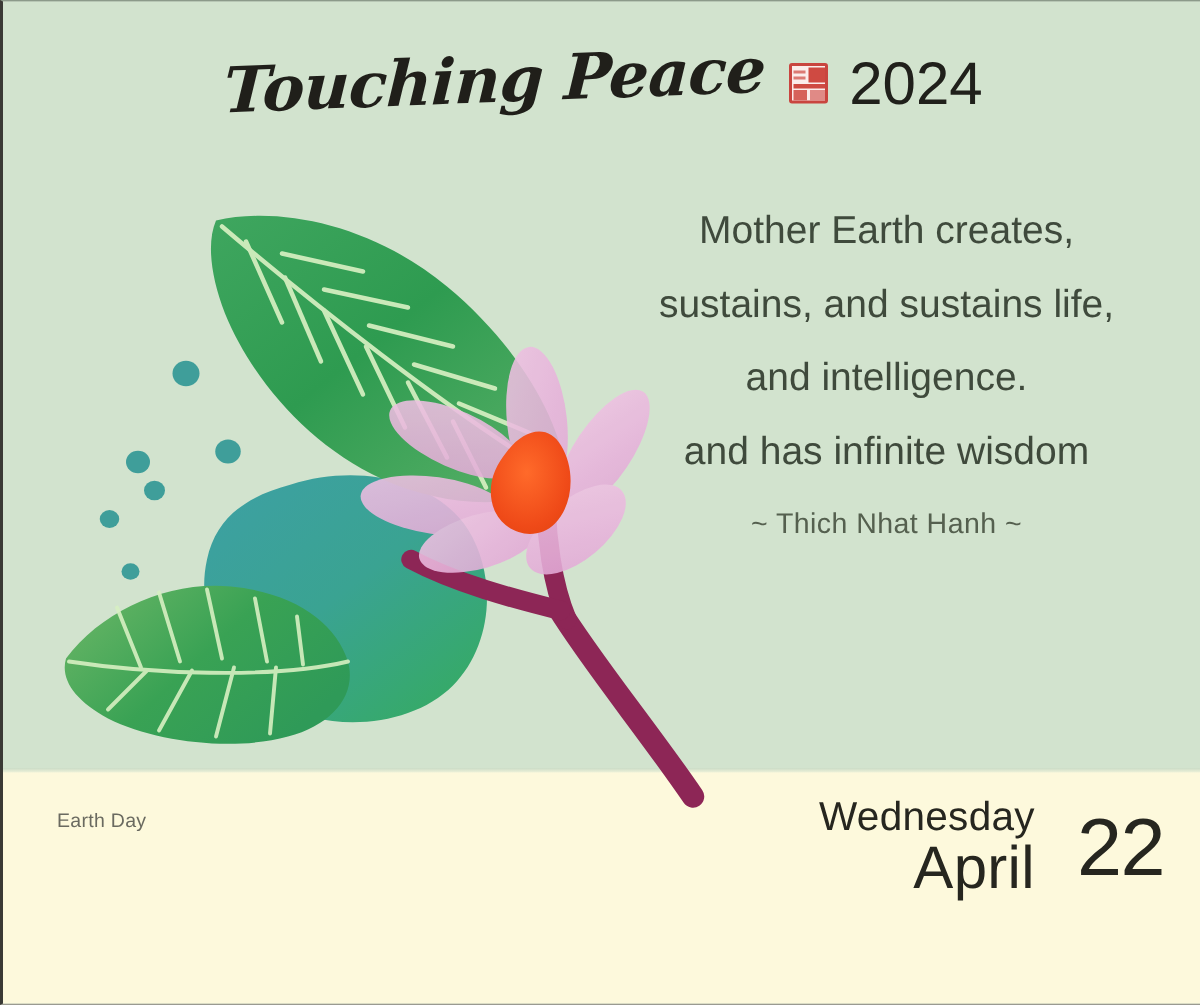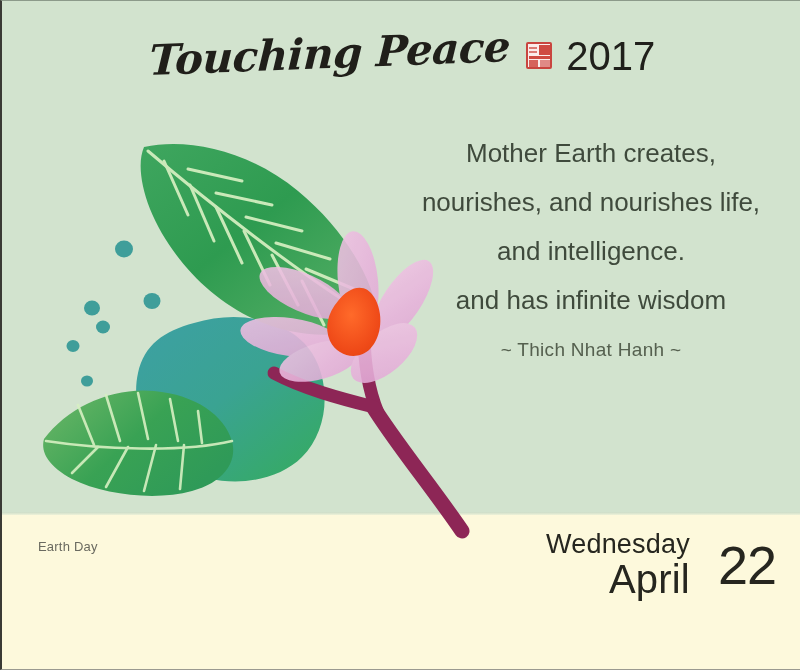--- a/index.html
+++ b/index.html
@@ -188,21 +188,21 @@
 
     <div class="seal">
       <span class="blk s1"></span>
       <span class="blk s2"></span>
       <span class="blk s3"></span>
       <span class="blk s4"></span>
       <span class="blk s5"></span>
       <span class="blk s6"></span>
     </div>
 
-    <div class="brand-year">2017</div>
+    <div class="brand-year">2024</div>
   </div>
 
   <div class="art">
     <svg width="520" height="560" viewBox="0 0 520 560" xmlns="http://www.w3.org/2000/svg">
       <defs>
         <linearGradient id="gLeafBig" x1="0" y1="0" x2="1" y2="1">
           <stop offset="0%" stop-color="#3fa65f"></stop>
           <stop offset="45%" stop-color="#2e9b50"></stop>
           <stop offset="100%" stop-color="#5cb269"></stop>
         </linearGradient>
@@ -296,21 +296,21 @@
           <ellipse cx="382" cy="352" rx="20" ry="40" transform="rotate(50 382 352)"></ellipse>
         </g>
         <path d="M336,300 C348,284 364,282 372,296 C382,312 380,336 368,348
                  C356,360 336,356 328,340 C322,326 326,312 336,300 Z" fill="url(#gCenter)"></path>
       </g>
     </svg>
   </div>
 
   <div class="quote-block">
     <div class="quote-line">Mother Earth creates,</div>
-    <div class="quote-line">nourishes, and nourishes life,</div>
+    <div class="quote-line">sustains, and sustains life,</div>
     <div class="quote-line">and intelligence.</div>
     <div class="quote-line">and has infinite wisdom</div>
     <div class="quote-attrib">~ Thich Nhat Hanh ~</div>
   </div>
 
   <div class="footer-note">Earth Day</div>
 
   <div class="date-wrap">
     <div class="date-words">
       <div class="date-weekday">Wednesday</div>

